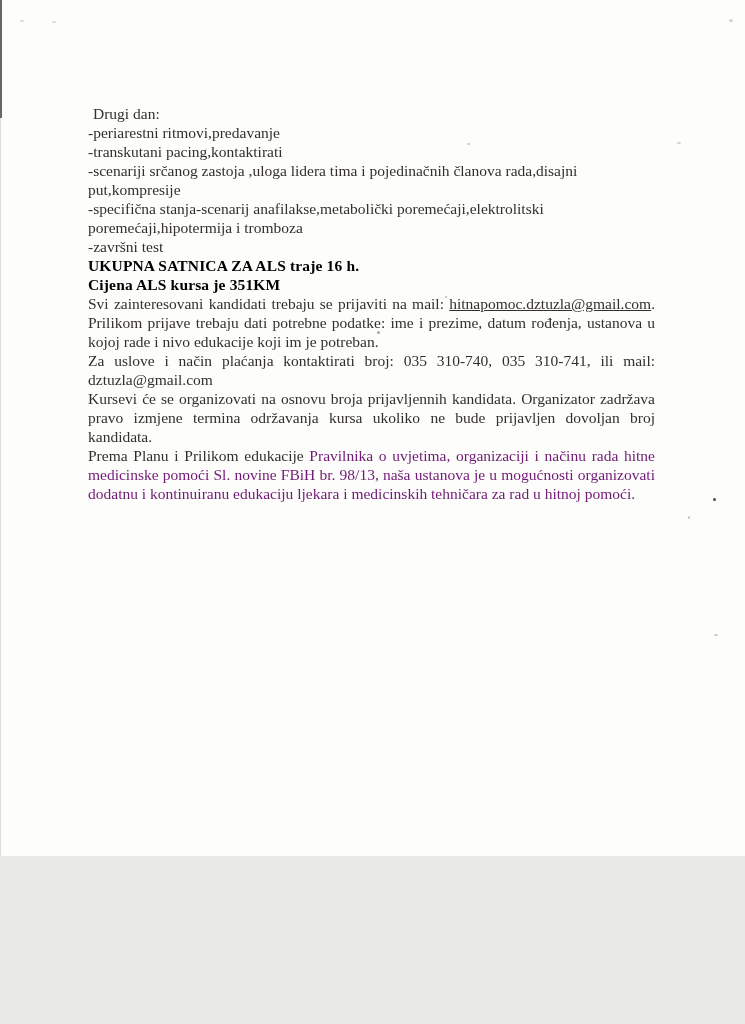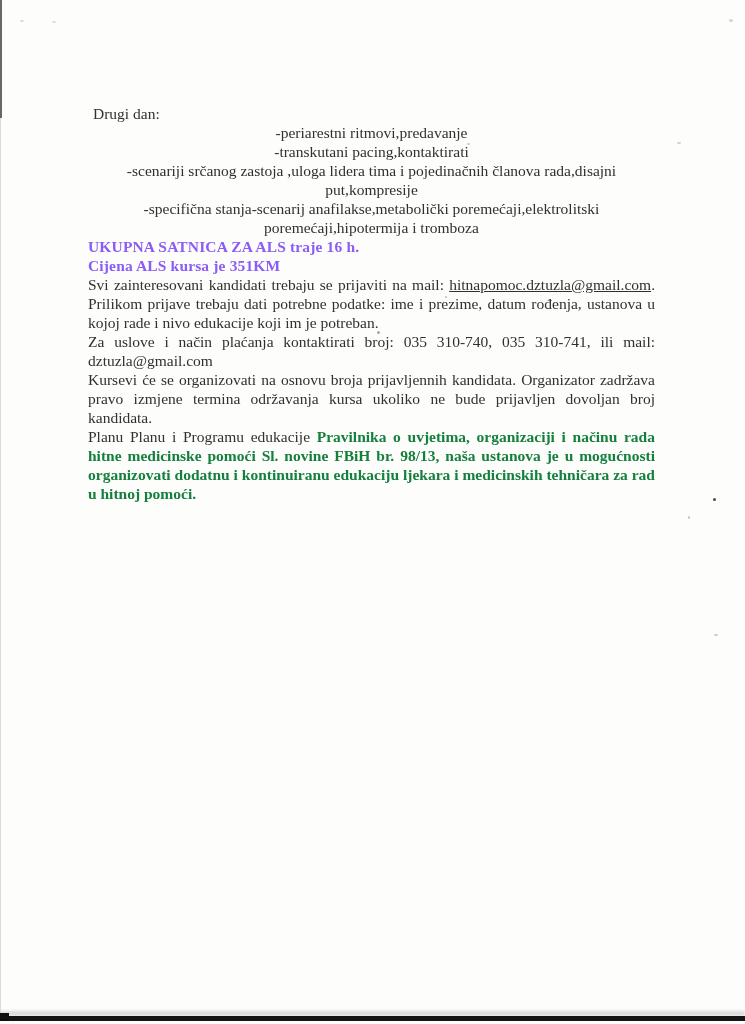--- a/index.html
+++ b/index.html
@@ -1,41 +1,41 @@
 <!DOCTYPE html>
 <html><head>
 <meta charset="utf-8">
 <style>
   html,body { margin:0; padding:0; background:#e9e9e7; }
   .page {
     position:relative;
-    width:745px; height:1024px;
+    width:745px; height:856px;
     margin:0 auto;
     background:#fdfdfc;
     overflow:hidden;
     font-family:"Liberation Serif", serif;
     color:#33302c;
   }
   .content {
     position:absolute;
     left:88px; top:104px;
     width:567px;
     font-size:15.5px;
     line-height:19px;
   }
   .content p { margin:0; }
   .intro   { padding-left:5px; margin-bottom:9px; }
-  .bullet  { margin-bottom:9px;text-align:center; }
-  .heading { font-weight:bold; color:#8b5cf6; margin-bottom:9px; letter-spacing:0.15px; }
+  .bullet  { margin-bottom:9px; }
+  .heading { font-weight:bold; color:#000000; margin-bottom:9px; letter-spacing:0.15px; }
   .gap-heading { margin-top:36px; }
   .gap-body    { margin-top:32px; }
   .gap-last    { margin-top:32px; }
   .para   { text-align:justify; margin-bottom:8px; }
   .link   { text-decoration:underline; color:inherit; cursor:pointer; }
-  .bold   { font-weight:bold; color:#15803d; }
+  .bold   { font-weight:normal; color:#701a75; }
 
   
   .edge-line-top  { position:absolute; left:0; top:0;    width:2px; height:118px; background:#676765; }
   .edge-line-rest { position:absolute; left:0; top:118px; width:1px; height:898px; background:#dcdcda; }
   .bottom-smudge  { position:absolute; left:0; top:1011px; width:745px; height:5px;
                     background:#b3b1ae; opacity:.45; filter:blur(1.5px); }
   .bottom-bar     { position:absolute; left:0; top:1016px; width:745px; height:5px; background:#151514; }
   .corner-mark    { position:absolute; left:0; top:1013px; width:9px; height:8px; background:#0e0e0d; }
   .speck          { position:absolute; border-radius:50%; }
 </style>
@@ -45,32 +45,33 @@
 <div class="page">
 
   <div class="content">
 
     <p class="intro">Drugi dan:</p>
 
     <p class="bullet">-periarestni ritmovi,predavanje</p>
     <p class="bullet">-transkutani pacing,kontaktirati</p>
     <p class="bullet">-scenariji srčanog zastoja ,uloga lidera tima i pojedinačnih članova rada,disajni put,kompresije</p>
     <p class="bullet">-specifična stanja-scenarij anafilakse,metabolički poremećaji,elektrolitski poremećaji,hipotermija i tromboza</p>
+    <p class="bullet">-završni test</p>
 
     <p class="heading gap-heading">UKUPNA SATNICA ZA ALS traje 16 h.</p>
     <p class="heading">Cijena ALS kursa je 351KM</p>
 
 
     <p class="para"><span>Svi zainteresovani kandidati trebaju se prijaviti na mail: </span><span class="link">hitnapomoc.dztuzla@gmail.com</span><span>. Prilikom prijave trebaju dati potrebne podatke: ime i prezime, datum rođenja, ustanova u kojoj rade i nivo edukacije koji im je potreban.</span></p>
 
     <p class="para">Za uslove i način plaćanja kontaktirati broj: 035 310-740, 035 310-741, ili mail: dztuzla@gmail.com</p>
 
     <p class="para">Kursevi će se organizovati na osnovu broja prijavljennih kandidata. Organizator zadržava pravo izmjene termina održavanja kursa ukoliko ne bude prijavljen dovoljan broj kandidata.</p>
 
-    <p class="para"><span>Planu Planu i Programu edukacije </span><span class="bold">Pravilnika o uvjetima, organizaciji i načinu rada hitne medicinske pomoći Sl. novine FBiH br. 98/13, naša ustanova je u mogućnosti organizovati dodatnu i kontinuiranu edukaciju ljekara i medicinskih tehničara za rad u hitnoj pomoći.</span></p>
+    <p class="para"><span>Prema Planu i Prilikom edukacije </span><span class="bold">Pravilnika o uvjetima, organizaciji i načinu rada hitne medicinske pomoći Sl. novine FBiH br. 98/13, naša ustanova je u mogućnosti organizovati dodatnu i kontinuiranu edukaciju ljekara i medicinskih tehničara za rad u hitnoj pomoći.</span></p>
 
 
   </div>
 
   <div class="edge-line-top"></div>
   <div class="edge-line-rest"></div>
   <div class="bottom-smudge"></div>
   <div class="bottom-bar"></div>
   <div class="corner-mark"></div>
 

